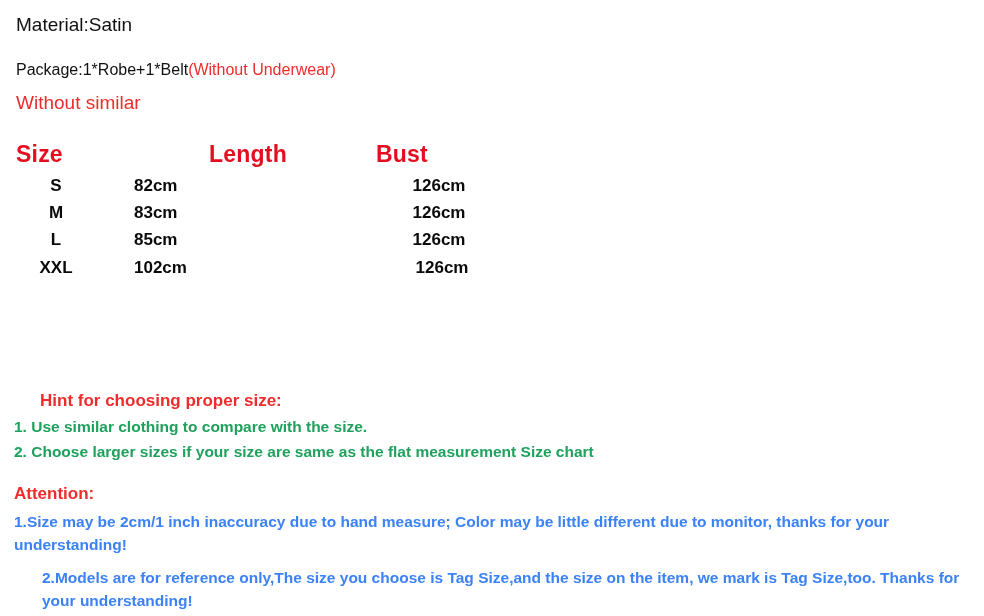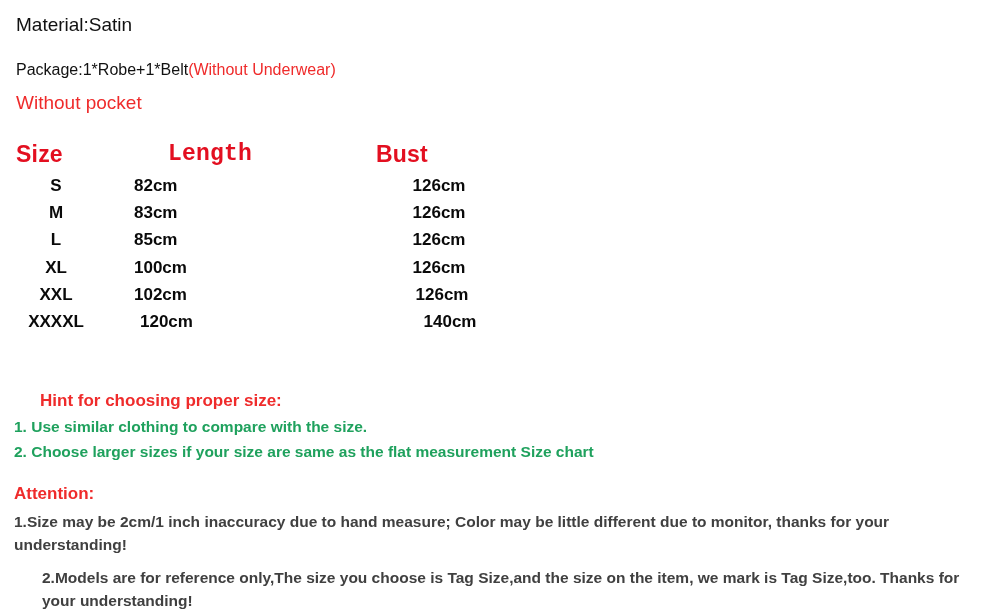--- a/index.html
+++ b/index.html
@@ -73,21 +73,21 @@
     font-size: 17px;
     color: #0a0a0a;
     height: 27.3px;
   }
   .col-size  { width: 96px; }
   .col-len   { width: 160px; }
   .col-bust  { width: 144px; }
 
   
   th.col-size  { text-align: left; padding-left: 16px; }
-  th.col-len   { text-align: left; padding-left: 56px; font-family: Liberation Mono, monospace; }
+  th.col-len   { text-align: center; padding-left: 56px; }
   th.col-bust  { text-align: left; padding-left: 48px; }
 
   td.col-size  { text-align: center; }
   td.col-len   { text-align: left; padding-left: 22px; }
   td.col-bust  { text-align: center; padding-left: 30px; }
 
   tr[data-row="xxxxl"] td.col-len  { padding-left: 28px; }
   tr[data-row="xxxxl"] td.col-bust { padding-left: 52px; }
   tr[data-row="xxl"]   td.col-bust { padding-left: 36px; }
 
@@ -121,37 +121,37 @@
     font-size: 17px;
     font-weight: 700;
     color: #ef2b2b;
   }
   .attn-p {
     position: absolute;
     left: 14px;
     width: 952px;
     font-size: 15.5px;
     font-weight: 700;
-    color: #404040;
+    color: #3b82f6;
     line-height: 23px;
     white-space: normal;
   }
   .attn-1 { top: 510px; }
   .attn-2 { top: 566px; margin-left: 28px; }
 </style>
 </head>
 <body>
 
 <div>
 
   <div class="abs material-line">Material:Satin</div>
 
   <div class="abs package-line"><span>Package:1*Robe+1*Belt</span><span class="red-inline">(Without Underwear)</span></div>
 
-  <div class="abs pocket-line">Without pocket</div>
+  <div class="abs pocket-line">Without similar</div>
 
   <table class="size-table">
     <thead>
       <tr>
         <th class="col-size">Size</th>
         <th class="col-len">Length</th>
         <th class="col-bust">Bust</th>
       </tr>
     </thead>
     <tbody>
@@ -163,34 +163,24 @@
       <tr data-row="m">
         <td class="col-size">M</td>
         <td class="col-len">83cm</td>
         <td class="col-bust">126cm</td>
       </tr>
       <tr data-row="l">
         <td class="col-size">L</td>
         <td class="col-len">85cm</td>
         <td class="col-bust">126cm</td>
       </tr>
-      <tr data-row="xl">
-        <td class="col-size">XL</td>
-        <td class="col-len">100cm</td>
-        <td class="col-bust">126cm</td>
-      </tr>
       <tr data-row="xxl">
         <td class="col-size">XXL</td>
         <td class="col-len">102cm</td>
         <td class="col-bust">126cm</td>
-      </tr>
-      <tr data-row="xxxxl">
-        <td class="col-size">XXXXL</td>
-        <td class="col-len">120cm</td>
-        <td class="col-bust">140cm</td>
       </tr>
     </tbody>
   </table>
 
   <div class="abs hint-title">Hint for choosing proper size:</div>
   <div class="abs hint-1">1. Use similar clothing to compare with the size.</div>
   <div class="abs hint-2">2. Choose larger sizes if your size are same as the flat measurement Size chart</div>
 
   <div class="abs attn-title">Attention:</div>
   <div class="attn-p attn-1">1.Size may be 2cm/1 inch inaccuracy due to hand measure; Color may be little different   due to monitor, thanks for your understanding!</div>

